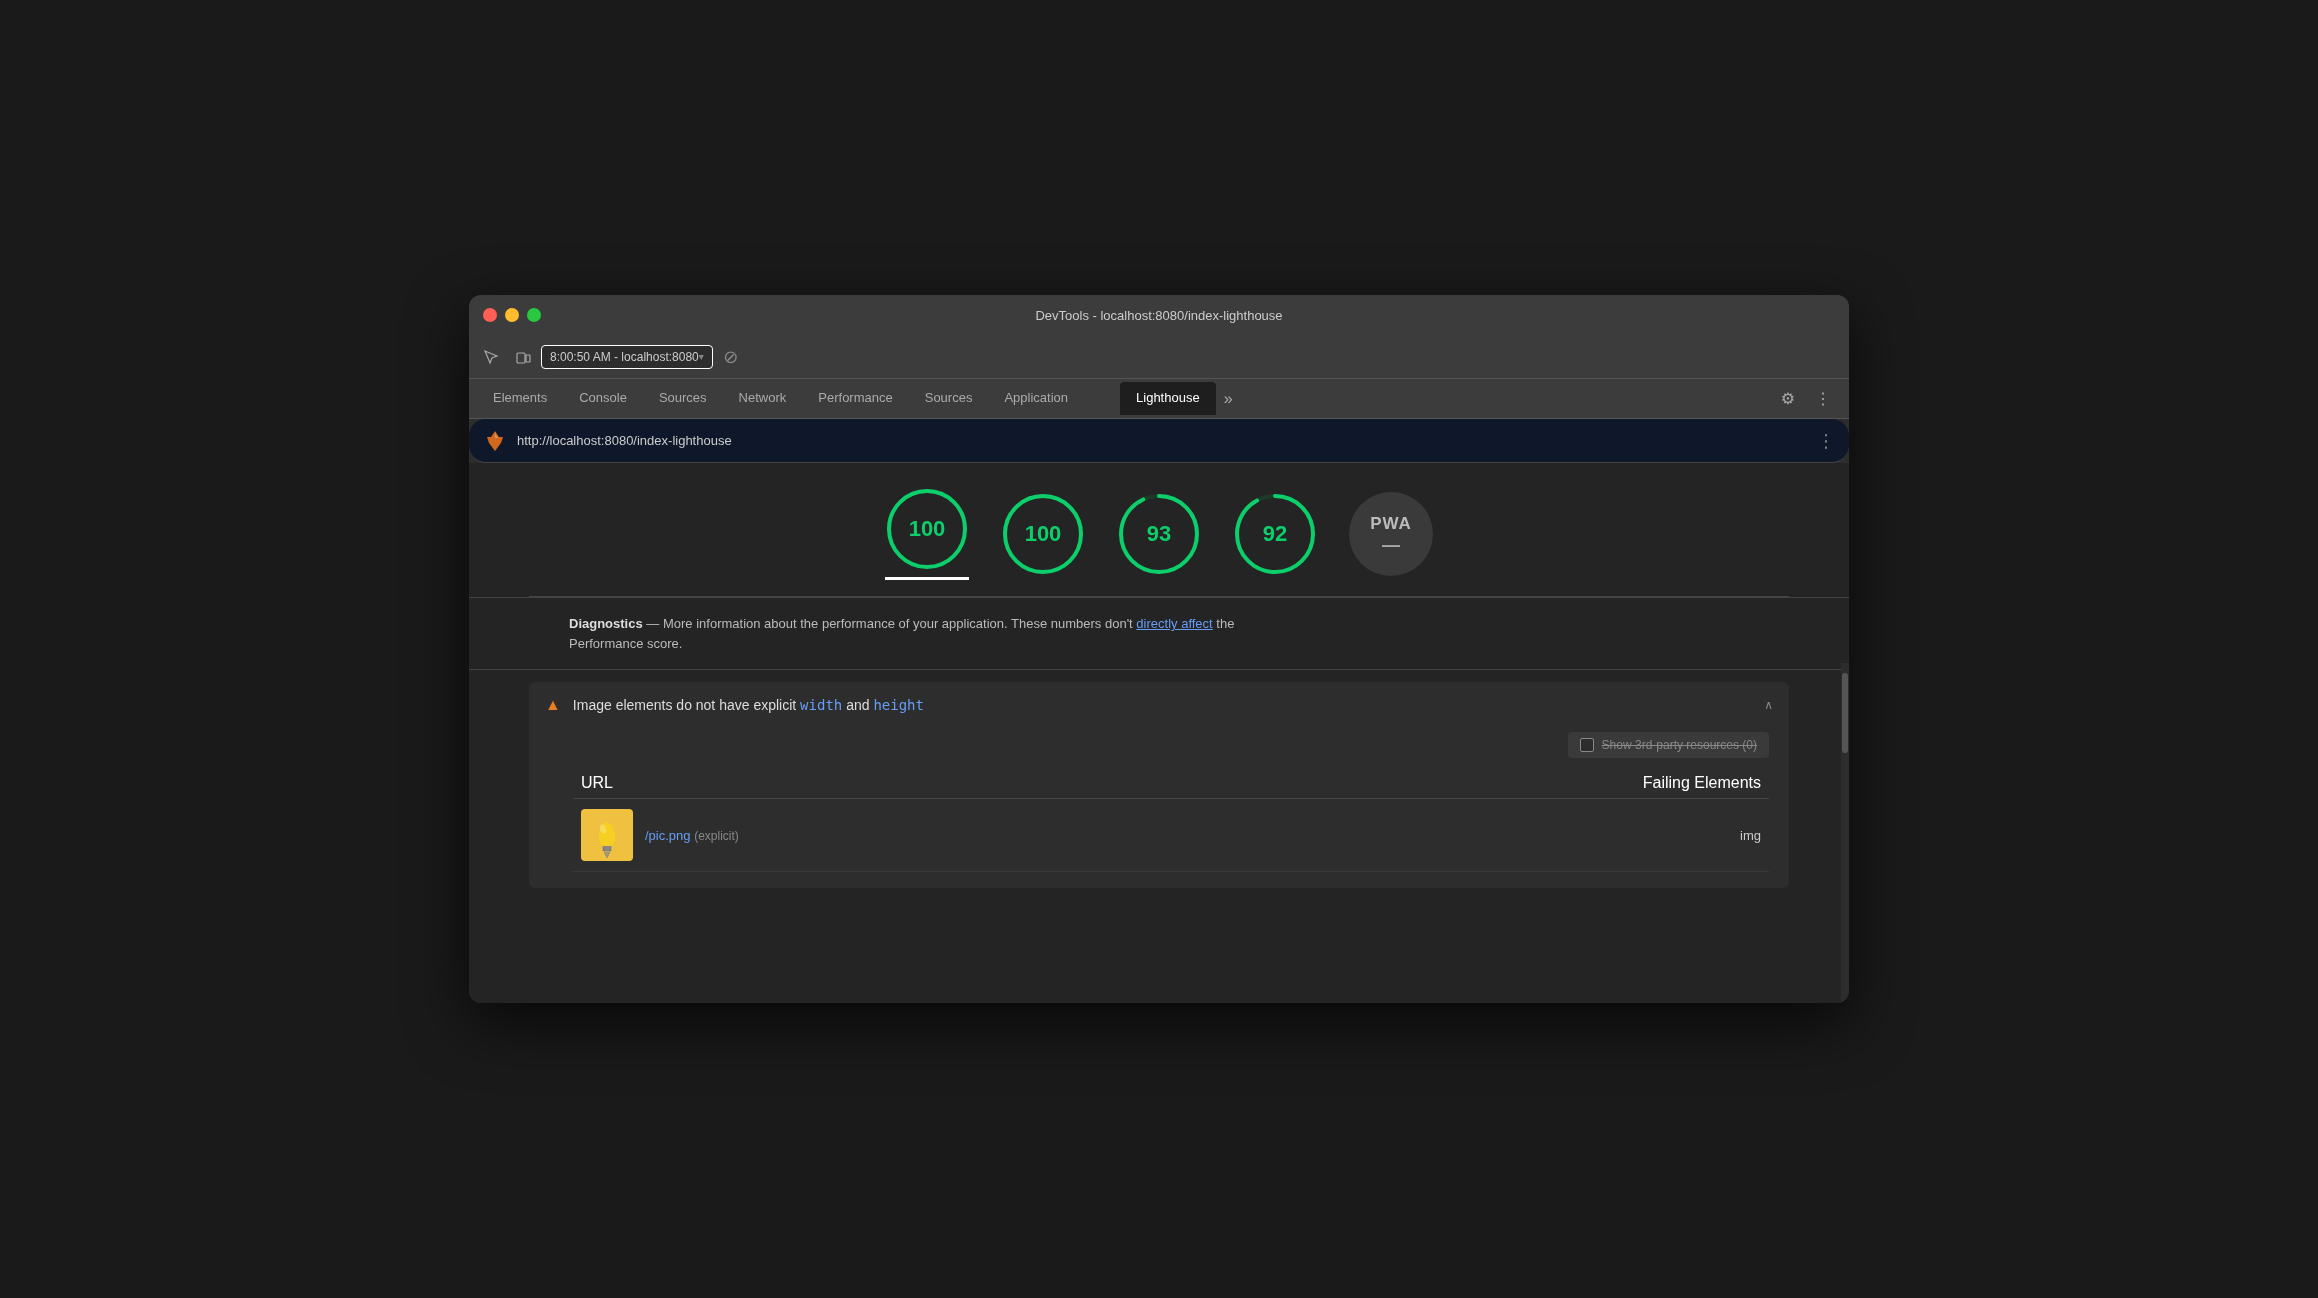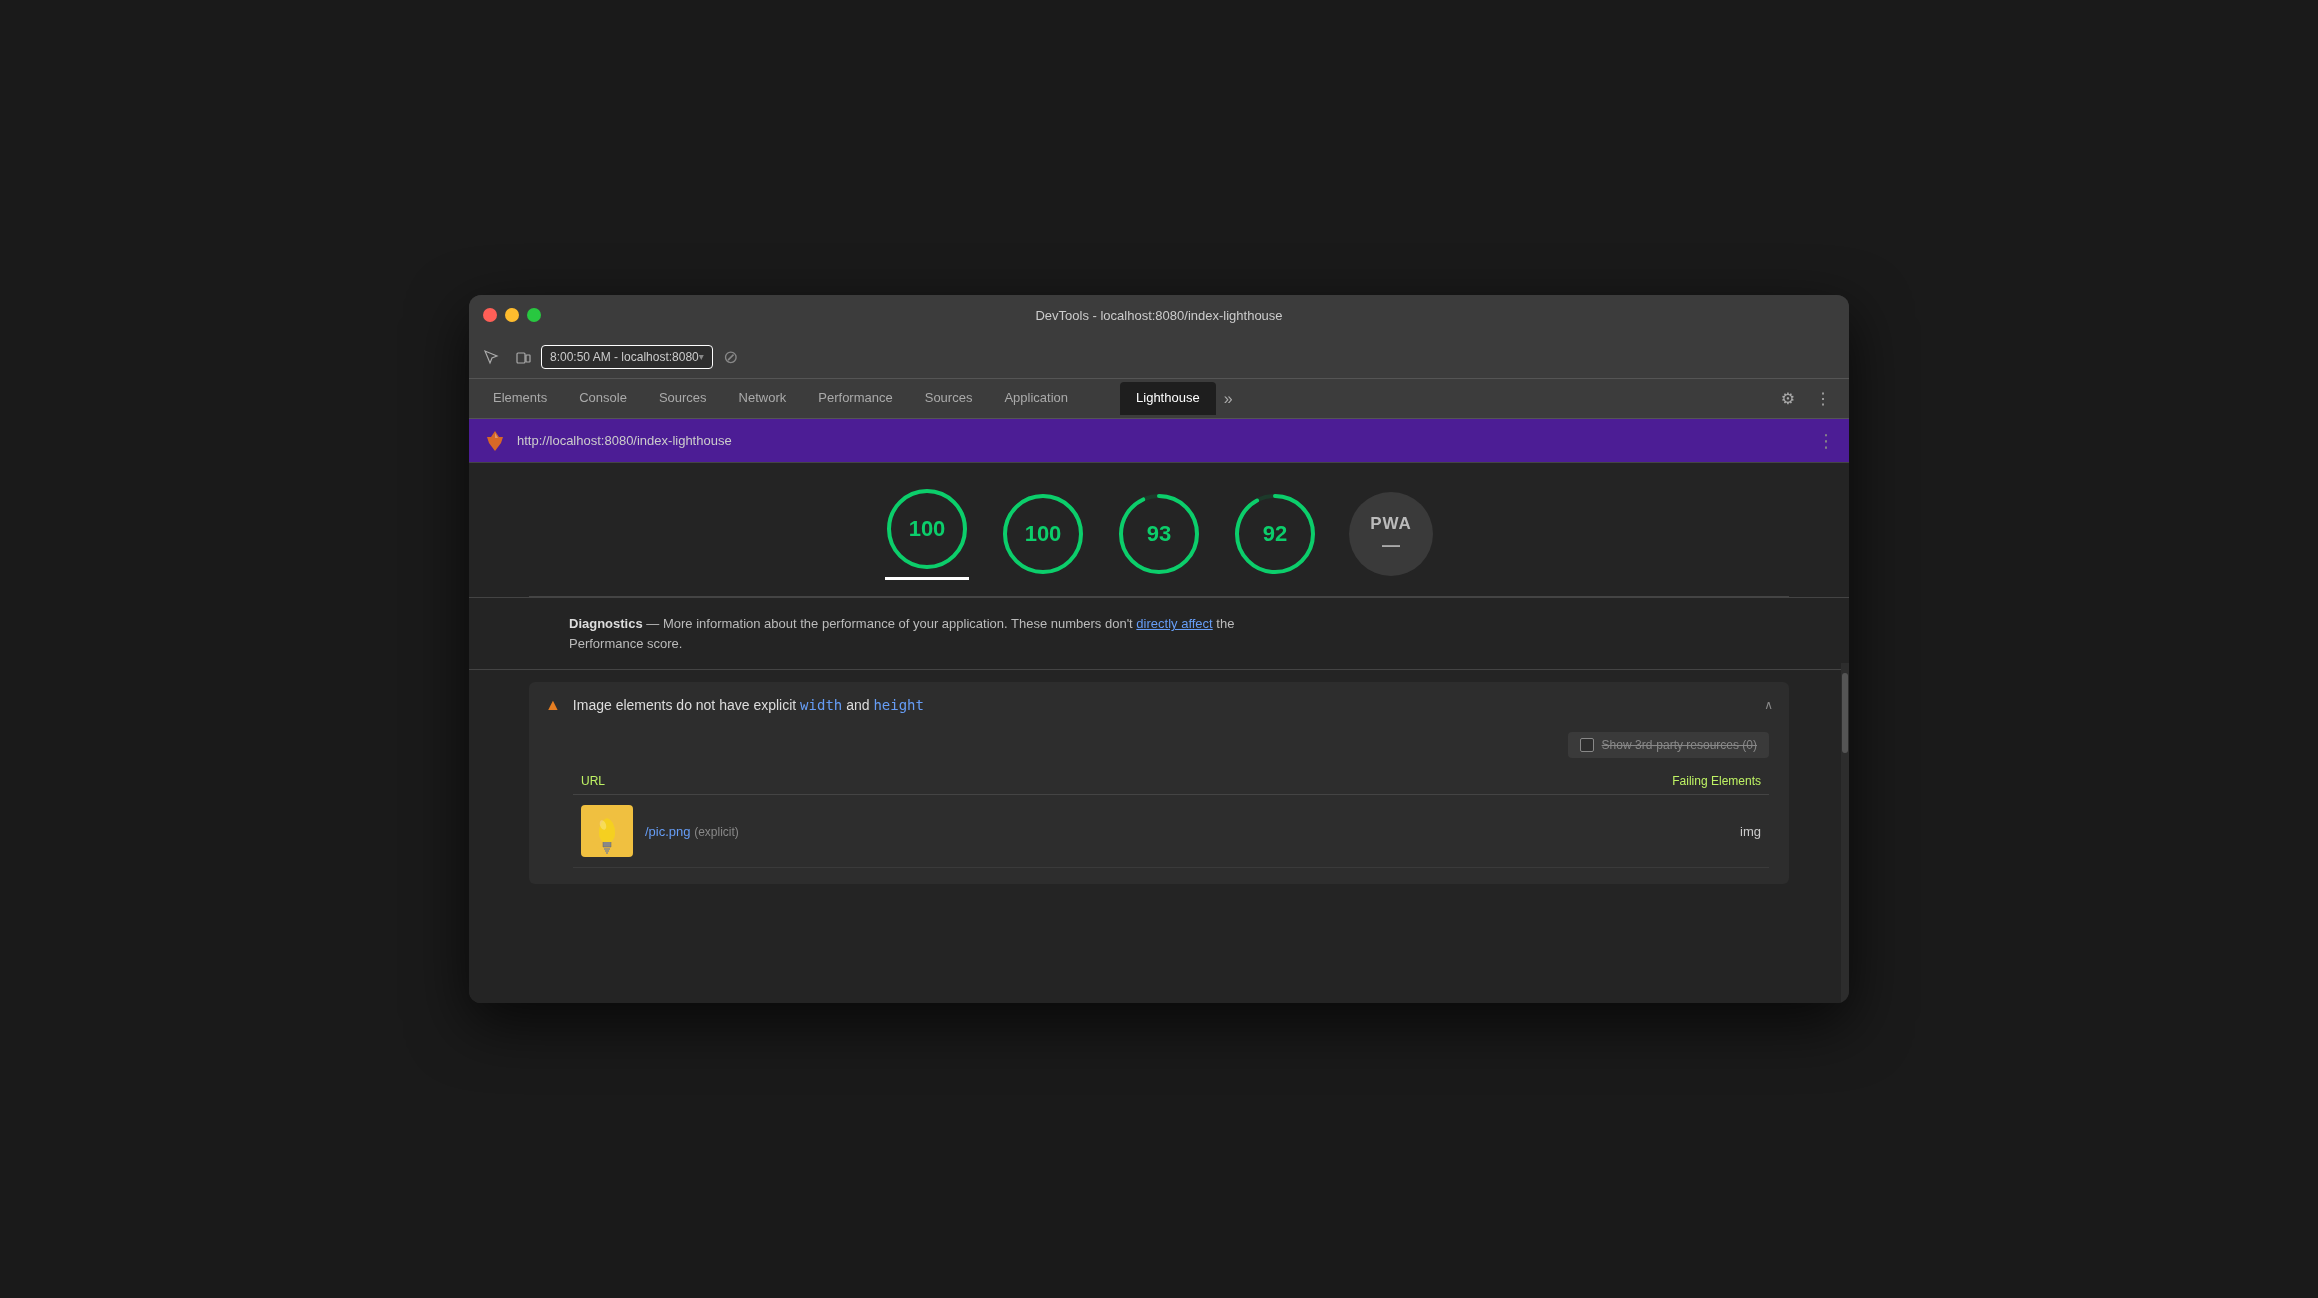--- a/index.html
+++ b/index.html
@@ -115,27 +115,28 @@
     }
     .tabs-spacer { flex: 1; }
     .tabs-settings {
       color: #aaa;
       font-size: 16px;
       padding: 10px;
       cursor: pointer;
     }
     
     .url-row {
-      background: #4c1d95;
+      background: #0f172a;
       height: 44px;
       display: flex;
       align-items: center;
       padding: 0 14px;
       border-bottom: 1px solid #444;
       gap: 10px;
+      border-radius: 17px;
     }
     .url-text {
       color: #ccc;
       font-size: 13px;
       flex: 1;
     }
     .more-icon {
       color: #888;
       font-size: 18px;
       cursor: pointer;
@@ -278,22 +279,22 @@
       color: #888;
       font-size: 12px;
       text-decoration: line-through;
     }
     .audit-table {
       width: 100%;
       border-collapse: collapse;
     }
     .audit-table th {
       text-align: left;
-      color: #bef264;
-      font-size: 12px;
+      color: #ffffff;
+      font-size: 16px;
       font-weight: normal;
       padding: 6px 8px;
       border-bottom: 1px solid #444;
     }
     .audit-table td {
       padding: 10px 8px;
       color: #ccc;
       font-size: 13px;
       border-bottom: 1px solid #3a3a3a;
       vertical-align: middle;

